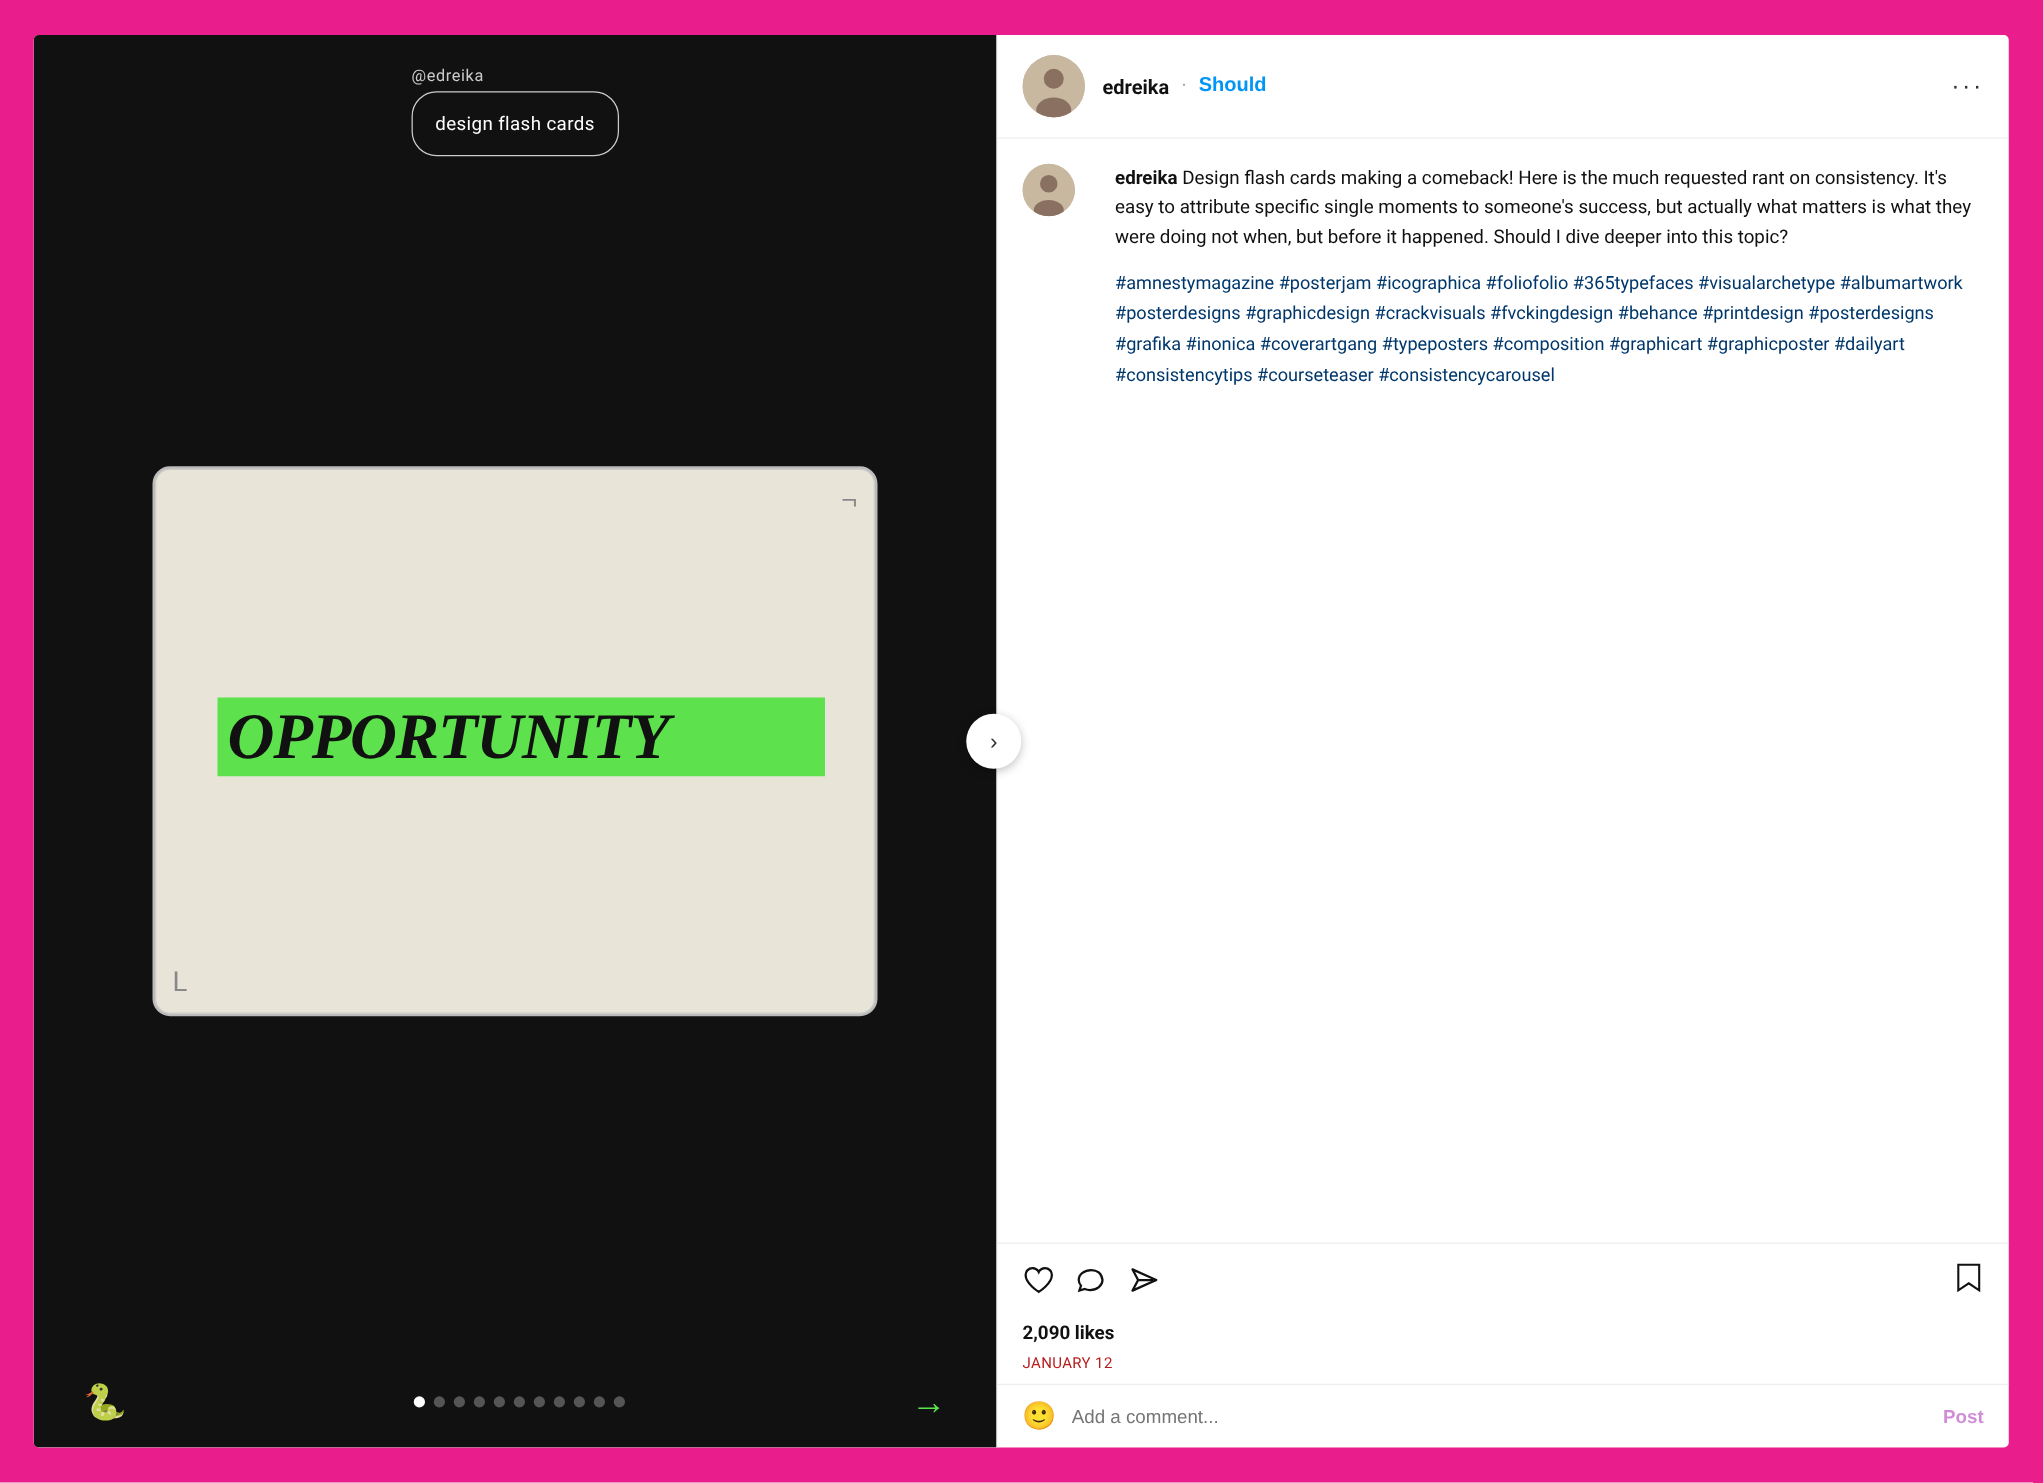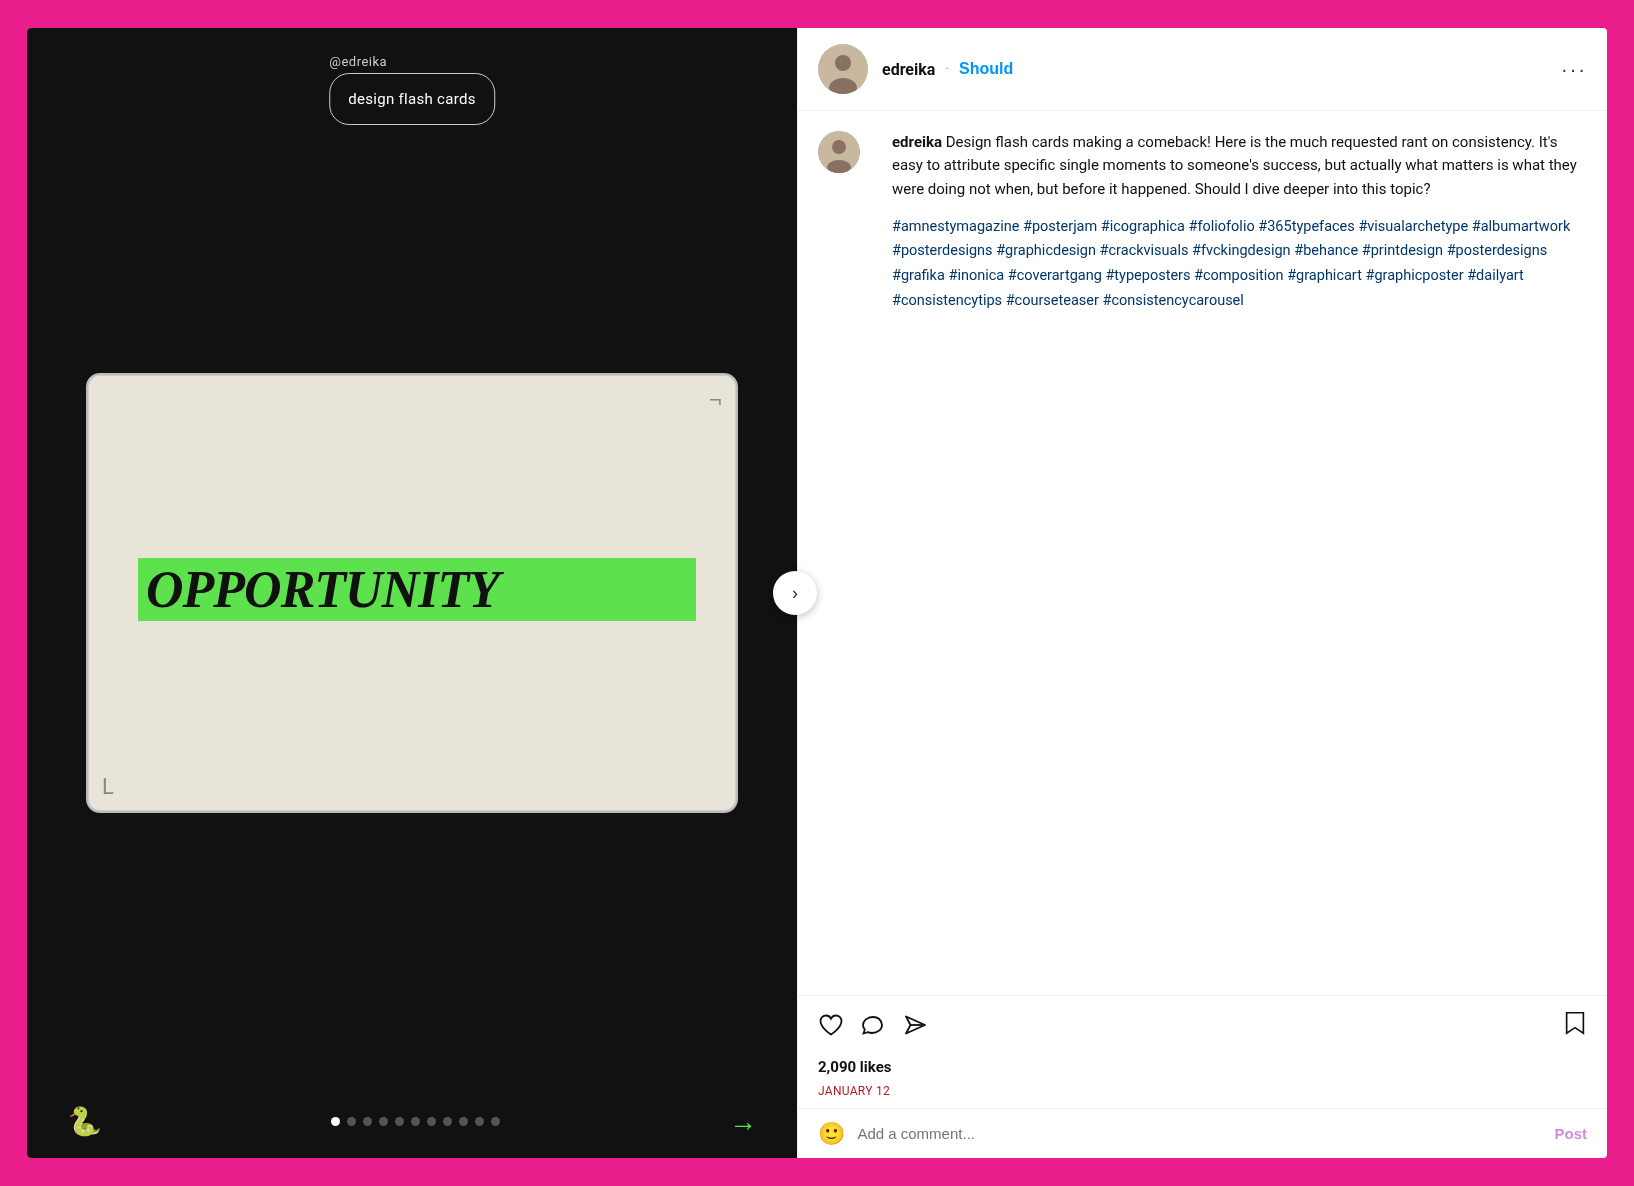--- a/index.html
+++ b/index.html
@@ -51,21 +51,21 @@
       border: 1.5px solid #ccc;
       border-radius: 20px;
       padding: 16px 18px;
       color: #fff;
       font-size: 15px;
       letter-spacing: 0.3px;
       background: transparent;
       white-space: nowrap;
     }
     .flash-card {
-      width: 652px;
+      width: 580px;
       height: 440px;
       background: #e8e4d8;
       border-radius: 14px;
       border: 2.5px solid #bbb;
       position: relative;
       display: flex;
       flex-direction: column;
       justify-content: center;
       padding: 40px 40px 40px 50px;
       box-shadow: inset 0 0 0 1px #ccc;

